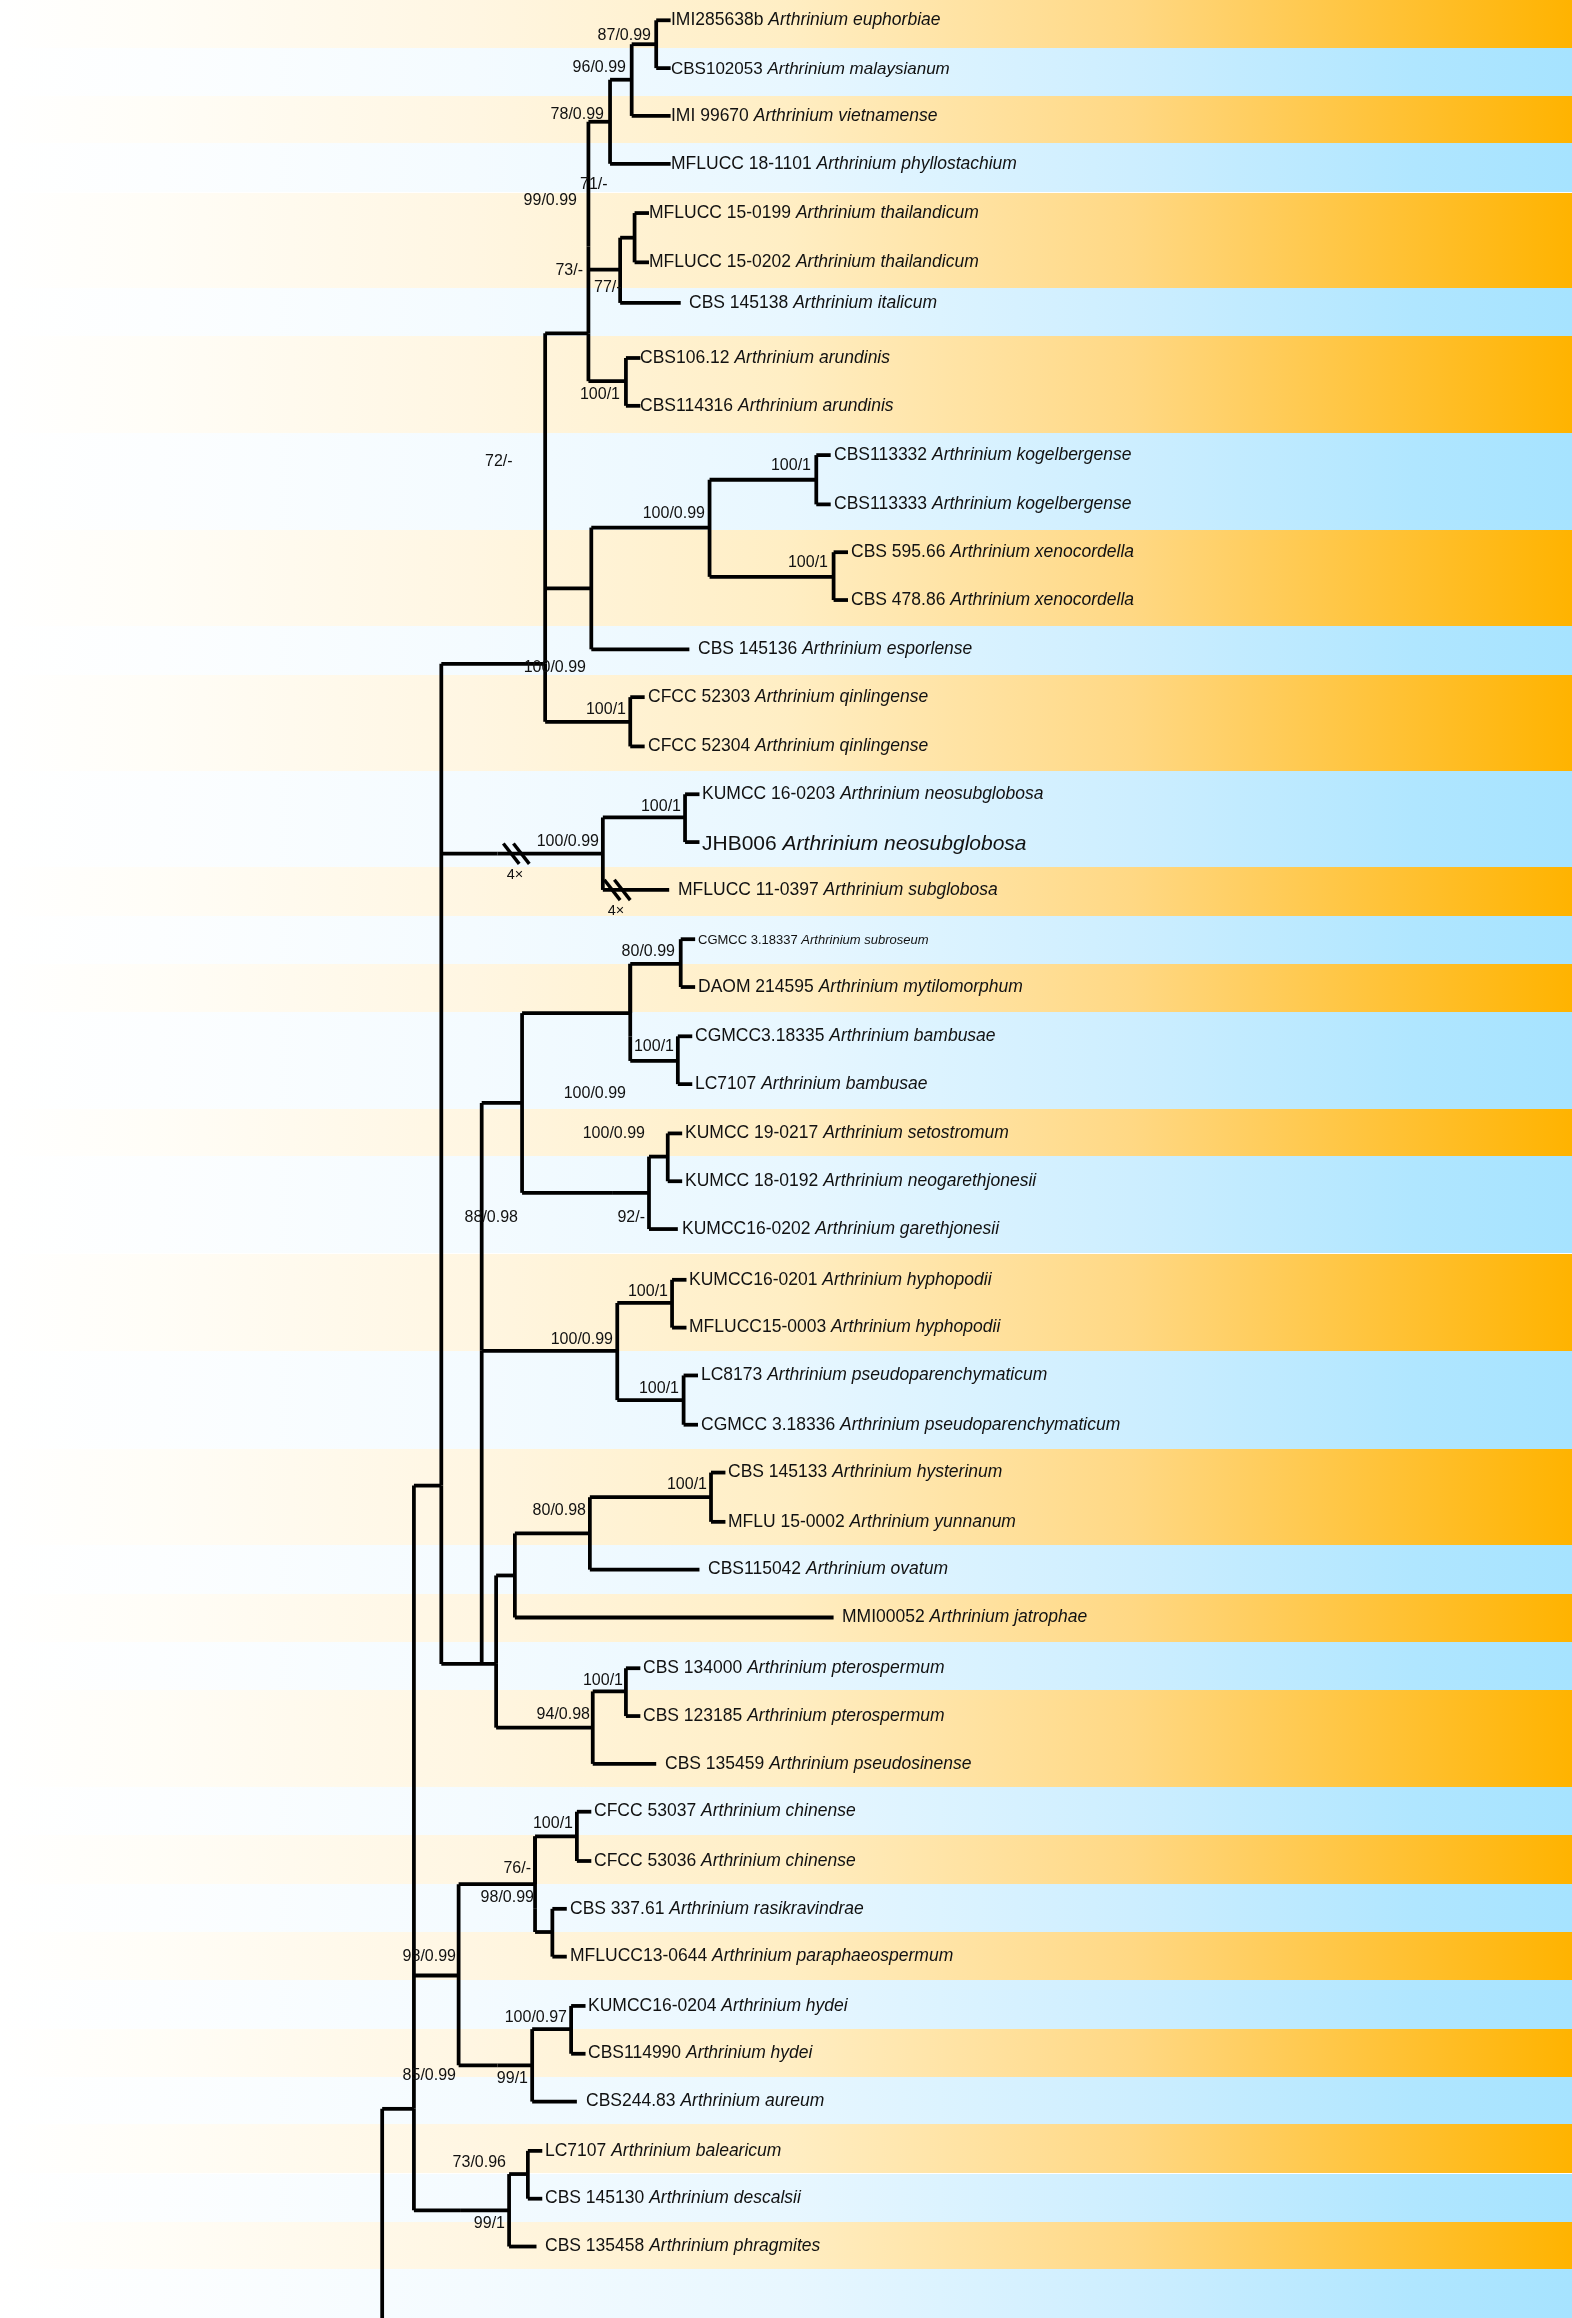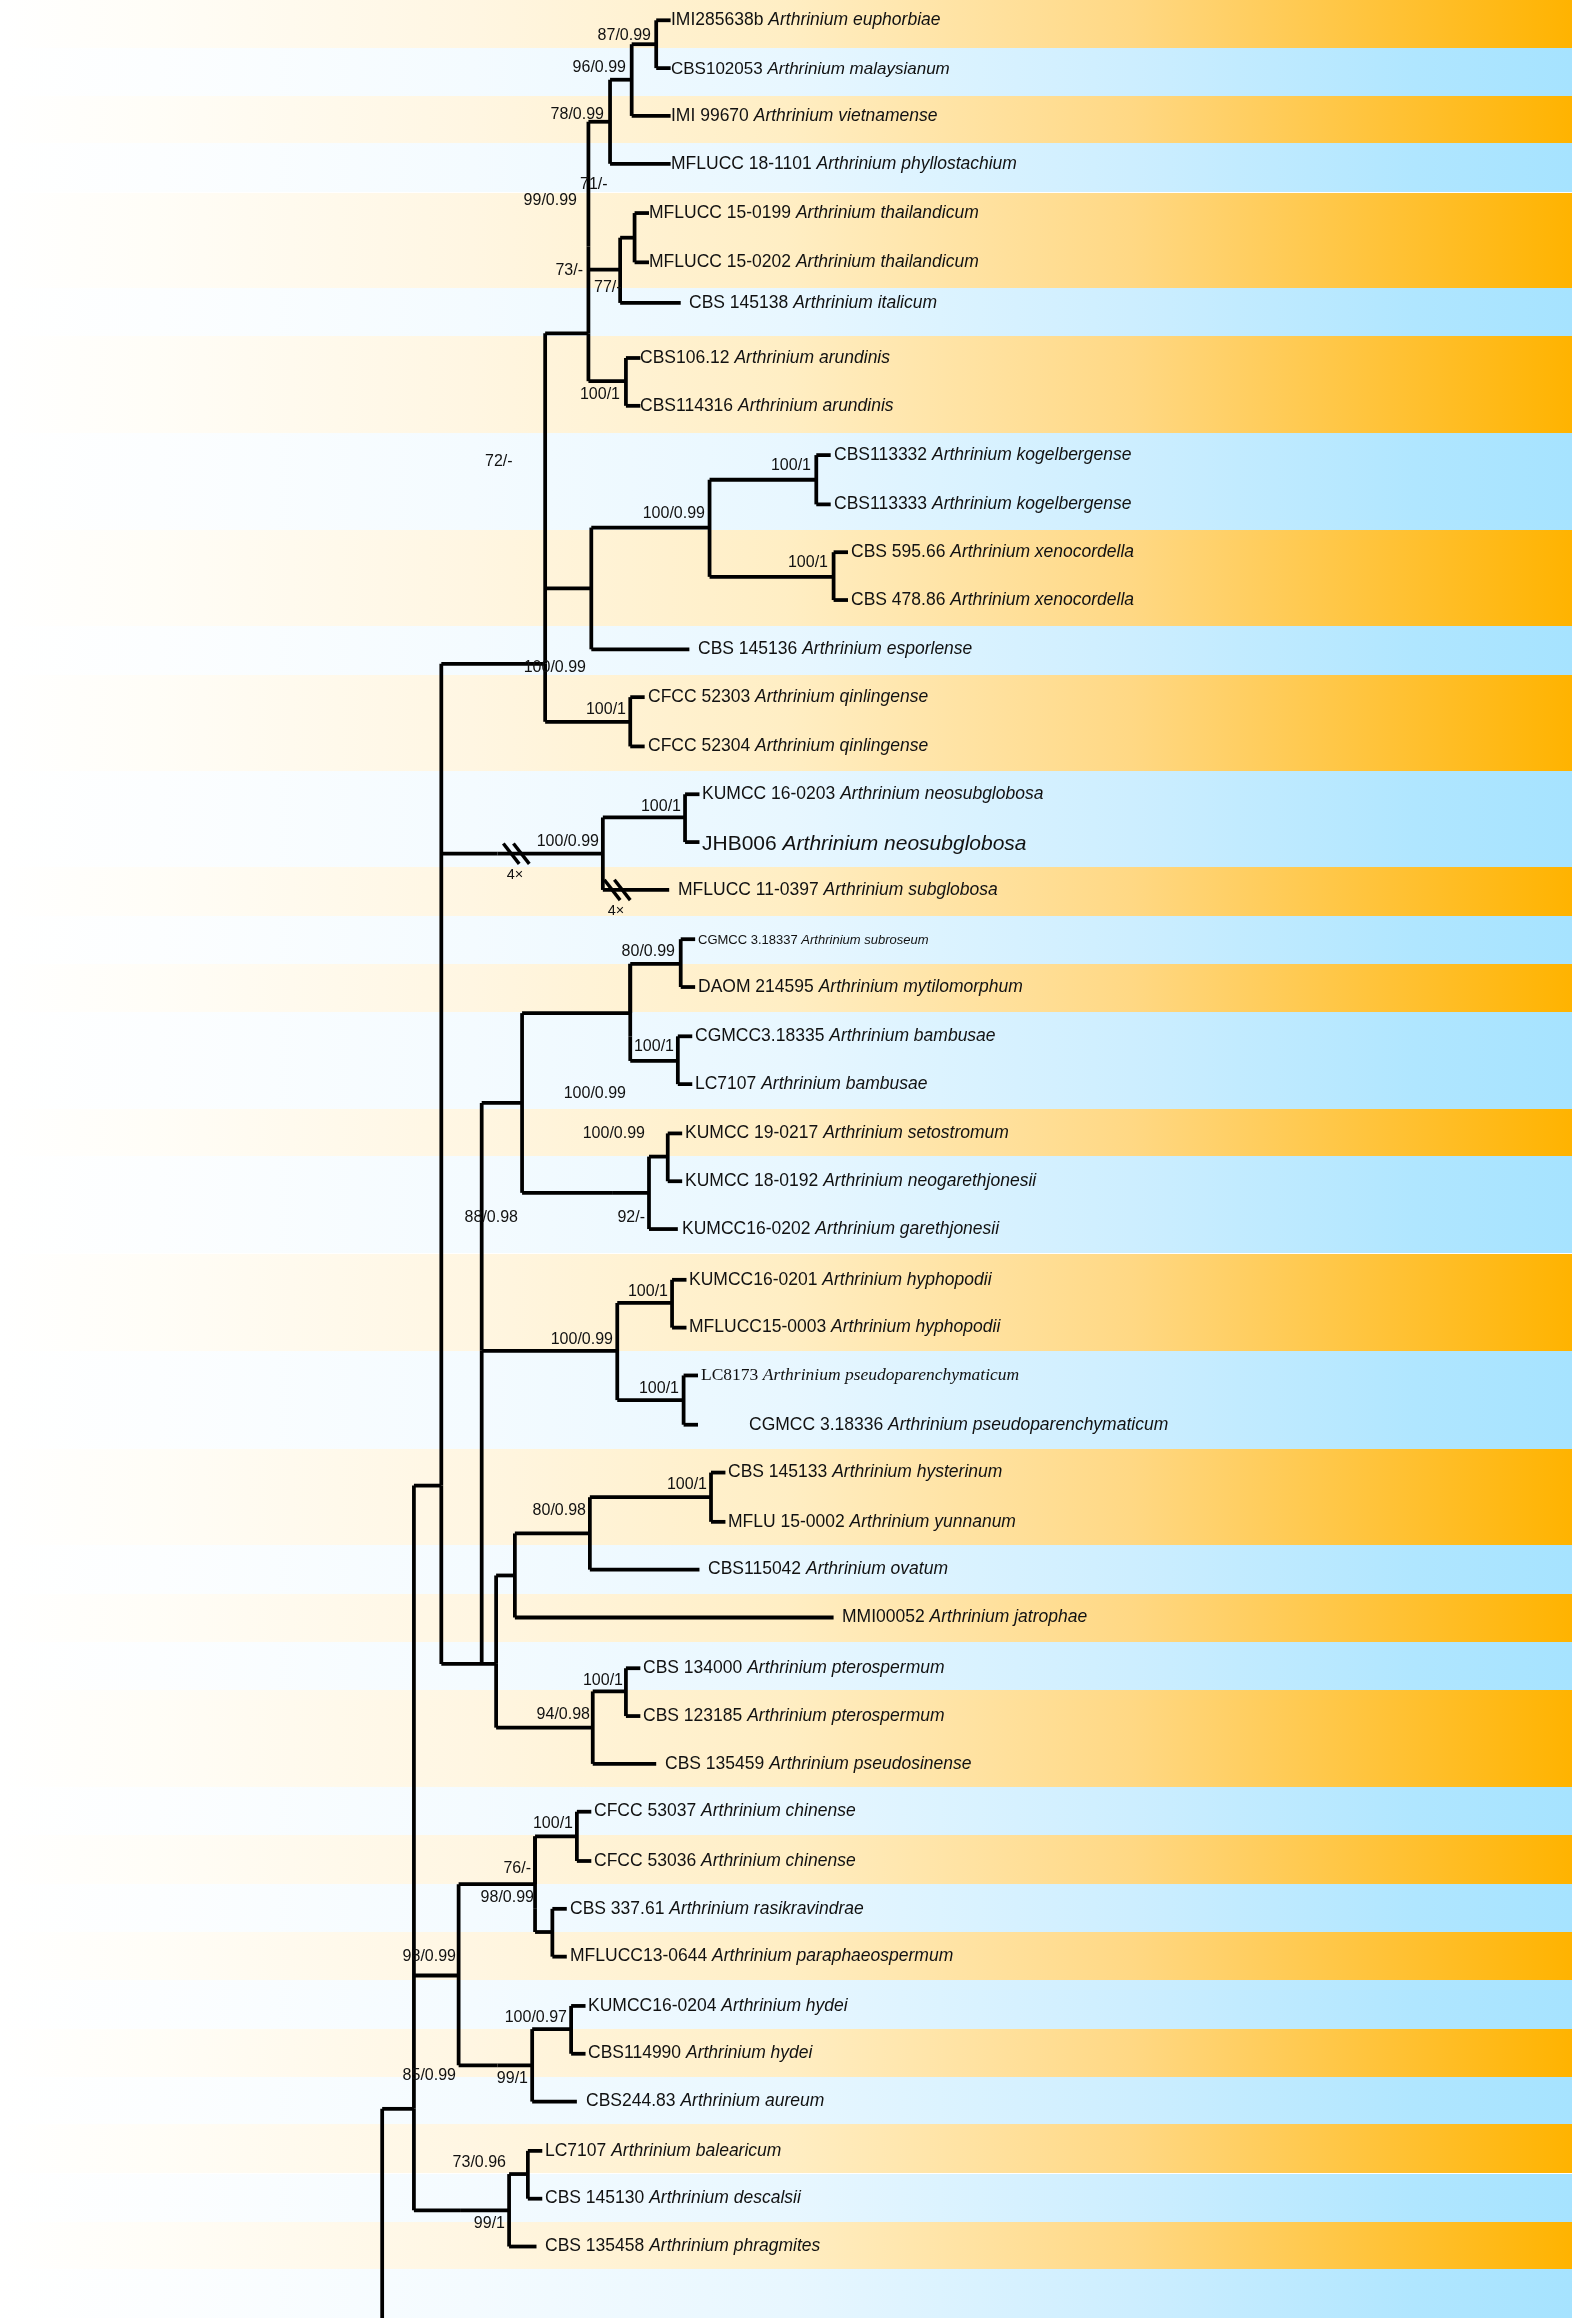--- a/index.html
+++ b/index.html
@@ -286,22 +286,22 @@
   <div class="taxon" style="left: 678px; top: 890px; font-size: 17.5px;"><span>MFLUCC 11-0397</span> <i>Arthrinium subglobosa</i></div>
   <div class="taxon" style="left: 698px; top: 939px; font-size: 13px;"><span>CGMCC 3.18337</span> <i>Arthrinium subroseum</i></div>
   <div class="taxon" style="left: 698px; top: 987px; font-size: 17.5px;"><span>DAOM 214595</span> <i>Arthrinium mytilomorphum</i></div>
   <div class="taxon" style="left: 695px; top: 1036px; font-size: 17.5px;"><span>CGMCC3.18335</span> <i>Arthrinium bambusae</i></div>
   <div class="taxon" style="left: 695px; top: 1084px; font-size: 17.5px;"><span>LC7107</span> <i>Arthrinium bambusae</i></div>
   <div class="taxon" style="left: 685px; top: 1133px; font-size: 17.5px;"><span>KUMCC 19-0217</span> <i>Arthrinium setostromum</i></div>
   <div class="taxon" style="left: 685px; top: 1181px; font-size: 17.5px;"><span>KUMCC 18-0192</span> <i>Arthrinium neogarethjonesii</i></div>
   <div class="taxon" style="left: 682px; top: 1229px; font-size: 17.5px;"><span>KUMCC16-0202</span> <i>Arthrinium garethjonesii</i></div>
   <div class="taxon" style="left: 689px; top: 1280px; font-size: 17.5px;"><span>KUMCC16-0201</span> <i>Arthrinium hyphopodii</i></div>
   <div class="taxon" style="left: 689px; top: 1327px; font-size: 17.5px;"><span>MFLUCC15-0003</span> <i>Arthrinium hyphopodii</i></div>
-  <div class="taxon" style="left: 701px; top: 1375px; font-size: 17.5px; font-family: Liberation Serif, serif;"><span>LC8173</span> <i>Arthrinium pseudoparenchymaticum</i></div>
-  <div class="taxon" style="left: 701px; top: 1425px; font-size: 17.5px; margin-left: 48px;"><span>CGMCC 3.18336</span> <i>Arthrinium pseudoparenchymaticum</i></div>
+  <div class="taxon" style="left: 701px; top: 1375px; font-size: 17.5px;"><span>LC8173</span> <i>Arthrinium pseudoparenchymaticum</i></div>
+  <div class="taxon" style="left: 701px; top: 1425px; font-size: 17.5px;"><span>CGMCC 3.18336</span> <i>Arthrinium pseudoparenchymaticum</i></div>
   <div class="taxon" style="left: 728px; top: 1472px; font-size: 17.5px;"><span>CBS 145133</span> <i>Arthrinium hysterinum</i></div>
   <div class="taxon" style="left: 728px; top: 1522px; font-size: 17.5px;"><span>MFLU 15-0002</span> <i>Arthrinium yunnanum</i></div>
   <div class="taxon" style="left: 708px; top: 1569px; font-size: 17.5px;"><span>CBS115042</span> <i>Arthrinium ovatum</i></div>
   <div class="taxon" style="left: 842px; top: 1617px; font-size: 17.5px;"><span>MMI00052</span> <i>Arthrinium jatrophae</i></div>
   <div class="taxon" style="left: 643px; top: 1668px; font-size: 17.5px;"><span>CBS 134000</span> <i>Arthrinium pterospermum</i></div>
   <div class="taxon" style="left: 643px; top: 1716px; font-size: 17.5px;"><span>CBS 123185</span> <i>Arthrinium pterospermum</i></div>
   <div class="taxon" style="left: 665px; top: 1764px; font-size: 17.5px;"><span>CBS 135459</span> <i>Arthrinium pseudosinense</i></div>
   <div class="taxon" style="left: 594px; top: 1811px; font-size: 17.5px;"><span>CFCC 53037</span> <i>Arthrinium chinense</i></div>
   <div class="taxon" style="left: 594px; top: 1861px; font-size: 17.5px;"><span>CFCC 53036</span> <i>Arthrinium chinense</i></div>
   <div class="taxon" style="left: 570px; top: 1909px; font-size: 17.5px;"><span>CBS 337.61</span> <i>Arthrinium rasikravindrae</i></div>

